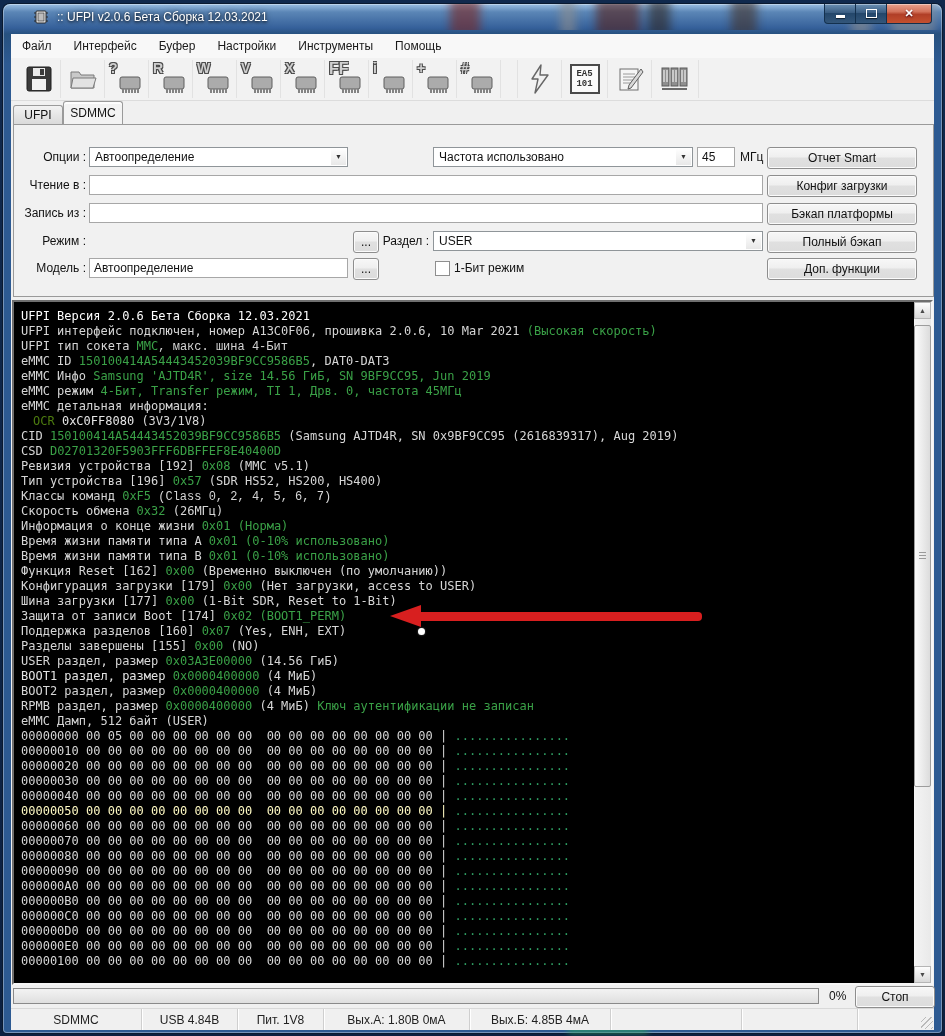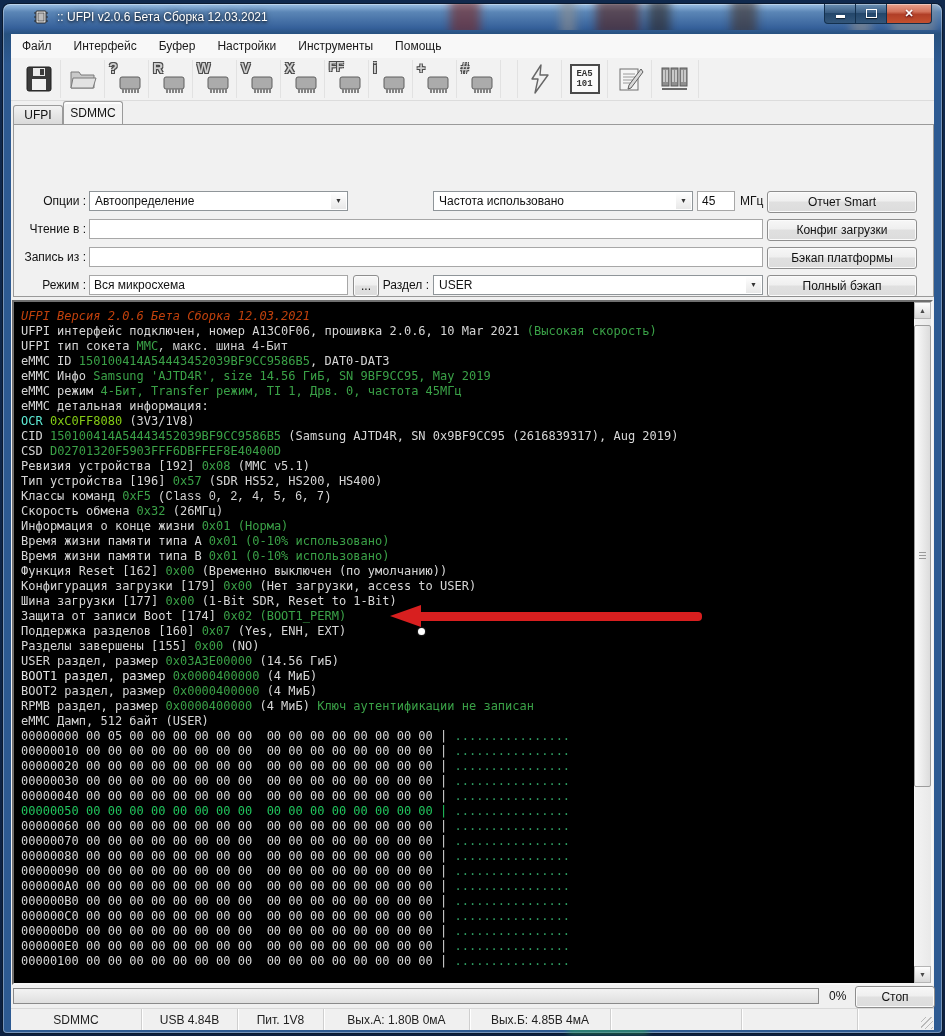--- a/index.html
+++ b/index.html
@@ -43,21 +43,21 @@
   .adapter-box{width:26px;height:26px;border:2px solid #4a4a4a;background:#fafafa;display:flex;flex-direction:column;
     align-items:center;justify-content:center;font-size:9px;font-weight:bold;color:#333;line-height:10px;font-family:"Liberation Mono",monospace;}
   
   .tabstrip{position:absolute;left:0;top:68px;right:0;height:22px;}
   .tab{position:absolute;bottom:0;border:1px solid #9a9a9a;border-bottom:none;border-radius:3px 3px 0 0;
     font-size:12px;display:flex;align-items:center;justify-content:center;color:#111;}
   .tab.inactive{left:2px;width:48px;height:18px;background:linear-gradient(#f2f2f2,#dadada);}
   .tab.active{left:52px;width:58px;height:22px;background:#f3f3f3;z-index:2;box-shadow:inset 0 2px 0 #fdfdfd;}
   .tabpanel{position:absolute;left:2px;top:90px;width:919px;height:171px;border:1px solid #9a9a9a;background:#f1f1f1;}
   
-  .frow{position:absolute;height:34px;font-size:12px;color:#111;margin-top:44px;}
+  .frow{position:absolute;height:34px;font-size:12px;color:#111;}
   .flabel{position:absolute;width:72px;left:0;text-align:right;line-height:20px;}
   .tbox{position:absolute;height:18px;background:#fff;border:1px solid #a7a7a7;font-size:12px;line-height:18px;padding:0 4px;color:#111;}
   .combo{position:absolute;height:18px;background:#fff;border:1px solid #8f9599;font-size:12px;line-height:18px;color:#111;}
   .combo .cval{position:absolute;left:5px;top:0;}
   .combo .carrow{position:absolute;right:1px;top:1px;bottom:1px;width:15px;display:flex;align-items:center;justify-content:center;
     color:#333;font-size:7px;background:linear-gradient(#fefefe,#e8e8e8);}
   .btn{position:absolute;height:20px;border:1px solid #8e8e8e;border-radius:3px;font-size:12px;color:#111;
     background:linear-gradient(#f7f7f7,#efefef 45%,#e0e0e0 50%,#dcdcdc);display:flex;align-items:center;justify-content:center;
     box-shadow:inset 0 0 0 1px #fbfbfb;}
   .dots-btn{width:24px;}
@@ -231,21 +231,21 @@
                 <rect x="4" y="14" width="2" height="4"></rect>
                 <rect x="7" y="14" width="2" height="4"></rect>
                 <rect x="10" y="14" width="2" height="4"></rect>
                 <rect x="13" y="14" width="2" height="4"></rect>
                 <rect x="16" y="14" width="2" height="4"></rect>
                 <rect x="19" y="14" width="2" height="4"></rect>
               </g>
             </svg>
         </div>
         <div class="tool-cell">
-          <span class="chip-letter" style="font-size:12px;">FF</span>
+          <span class="chip-letter" style="font-size:16px;">FF</span>
           <svg class="chip-body" width="26" height="20" viewBox="0 0 26 20">
               <rect x="2" y="2" width="20" height="12" rx="2" fill="#ababab" stroke="#5e5e5e"></rect>
               <g fill="#838383">
                 <rect x="4" y="14" width="2" height="4"></rect>
                 <rect x="7" y="14" width="2" height="4"></rect>
                 <rect x="10" y="14" width="2" height="4"></rect>
                 <rect x="13" y="14" width="2" height="4"></rect>
                 <rect x="16" y="14" width="2" height="4"></rect>
                 <rect x="19" y="14" width="2" height="4"></rect>
               </g>
@@ -368,21 +368,20 @@
         </div>
 
         <div class="frow" style="left:0;top:78px;right:0;">
           <span class="flabel">Запись из :</span>
           <div class="tbox" style="left:75px;width:664px;"></div>
           <div class="btn" style="left:753px;width:148px;top:0;">Бэкап платформы</div>
         </div>
 
         <div class="frow" style="left:0;top:106px;right:0;">
           <span class="flabel">Режим :</span>
-          <div class="tbox" style="left:75px;width:249px;">Вся микросхема</div>
           <div class="btn dots-btn" style="left:339px;top:0;">...</div>
           <span class="cbl" style="left:343px;width:72px;text-align:right;left:343px;">Раздел :</span>
           <div class="combo" style="left:419px;width:328px;">
             <span class="cval">USER</span>
             <span class="carrow">▼</span>
           </div>
           <div class="btn" style="left:753px;width:148px;top:0;">Полный бэкап</div>
         </div>
 
         <div class="frow" style="left:0;top:133px;right:0;">
@@ -390,28 +389,28 @@
           <div class="tbox" style="left:75px;width:249px;">Автоопределение</div>
           <div class="btn dots-btn" style="left:339px;top:0;">...</div>
           <span class="cbox" style="left:421px;"></span>
           <span class="cbl" style="left:440px;">1-Бит режим</span>
           <div class="btn" style="left:753px;width:148px;top:0;">Доп. функции</div>
         </div>
       </div>
 
       <div class="term-wrap">
         <div class="term-log" id="terminal-log">
-            <div class="tline"><span style="color: #c2410c; font-style: italic;">UFPI Версия 2.0.6 Бета Сборка 12.03.2021</span></div>
+            <div class="tline"><span style="color: #ffffff;">UFPI Версия 2.0.6 Бета Сборка 12.03.2021</span></div>
             <div class="tline"><span style="color: rgb(214, 214, 214);">UFPI интерфейс подключен, номер A13C0F06, прошивка 2.0.6, 10 Mar 2021 </span><span style="color: rgb(58, 161, 71);">(Высокая скорость)</span></div>
             <div class="tline"><span style="color: rgb(214, 214, 214);">UFPI тип сокета </span><span style="color: rgb(58, 161, 71);">MMC</span><span style="color: rgb(214, 214, 214); font-family: Liberation Mono, monospace;">, макс. шина 4-Бит</span></div>
             <div class="tline"><span style="color: rgb(214, 214, 214);">eMMC ID </span><span style="color: rgb(58, 161, 71);">150100414A54443452039BF9CC9586B5</span><span style="color: rgb(214, 214, 214);">, DAT0-DAT3</span></div>
-            <div class="tline"><span style="color: rgb(214, 214, 214);">eMMC Инфо </span><span style="color: rgb(58, 161, 71);">Samsung 'AJTD4R', size 14.56 ГиБ, SN 9BF9CC95, May 2019</span></div>
+            <div class="tline"><span style="color: rgb(214, 214, 214);">eMMC Инфо </span><span style="color: rgb(58, 161, 71);">Samsung 'AJTD4R', size 14.56 ГиБ, SN 9BF9CC95, Jun 2019</span></div>
             <div class="tline"><span style="color: rgb(214, 214, 214);">eMMC режим </span><span style="color: rgb(58, 161, 71);">4-Бит, Transfer режим, TI 1, Дрв. 0, частота 45МГц</span></div>
             <div class="tline"><span style="color: rgb(214, 214, 214);">eMMC детальная информация:</span></div>
-            <div class="tline"><span style="color: #5eead4;">OCR </span><span style="color: #84cc16; text-align: right;">0xC0FF8080</span><span style="color: rgb(214, 214, 214);"> (3V3/1V8)</span></div>
+            <div class="tline"><span style="color: #4d7c0f; margin-left: 12px;">OCR </span><span style="color: #e5e5e5; text-align: right;">0xC0FF8080</span><span style="color: rgb(214, 214, 214);"> (3V3/1V8)</span></div>
             <div class="tline"><span style="color: rgb(214, 214, 214);">CID </span><span style="color: rgb(58, 161, 71);">150100414A54443452039BF9CC9586B5</span><span style="color: rgb(214, 214, 214);"> (Samsung AJTD4R, SN 0x9BF9CC95 (2616839317), Aug 2019)</span></div>
             <div class="tline"><span style="color: rgb(214, 214, 214);">CSD </span><span style="color: rgb(58, 161, 71);">D02701320F5903FFF6DBFFEF8E40400D</span></div>
             <div class="tline"><span style="color: rgb(214, 214, 214);">Ревизия устройства [192] </span><span style="color: rgb(58, 161, 71);">0x08</span><span style="color: rgb(214, 214, 214);"> (MMC v5.1)</span></div>
             <div class="tline"><span style="color: rgb(214, 214, 214);">Тип устройства [196] </span><span style="color: rgb(58, 161, 71);">0x57</span><span style="color: rgb(214, 214, 214);"> (SDR HS52, HS200, HS400)</span></div>
             <div class="tline"><span style="color: rgb(214, 214, 214);">Классы команд </span><span style="color: rgb(58, 161, 71);">0xF5</span><span style="color: rgb(214, 214, 214); font-family: Liberation Mono, monospace;"> (Class 0, 2, 4, 5, 6, 7)</span></div>
             <div class="tline"><span style="color: rgb(214, 214, 214);">Скорость обмена </span><span style="color: rgb(58, 161, 71);">0x32</span><span style="color: rgb(214, 214, 214);"> (26МГц)</span></div>
             <div class="tline"><span style="color: rgb(214, 214, 214);">Информация о конце жизни </span><span style="color: rgb(58, 161, 71);">0x01</span><span style="color: rgb(214, 214, 214);"> </span><span style="color: rgb(58, 161, 71);">(Норма)</span></div>
             <div class="tline"><span style="color: rgb(214, 214, 214);">Время жизни памяти типа A </span><span style="color: rgb(58, 161, 71);">0x01</span><span style="color: rgb(214, 214, 214);"> </span><span style="color: rgb(58, 161, 71);">(0-10% использовано)</span></div>
             <div class="tline"><span style="color: rgb(214, 214, 214);">Время жизни памяти типа B </span><span style="color: rgb(58, 161, 71);">0x01</span><span style="color: rgb(214, 214, 214);"> </span><span style="color: rgb(58, 161, 71);">(0-10% использовано)</span></div>
             <div class="tline"><span style="color: rgb(214, 214, 214);">Функция Reset [162] </span><span style="color: rgb(58, 161, 71);">0x00</span><span style="color: rgb(214, 214, 214);"> (Временно выключен (по умолчанию))</span></div>
@@ -423,21 +422,21 @@
             <div class="tline"><span style="color: rgb(214, 214, 214);">USER раздел, размер </span><span style="color: rgb(58, 161, 71);">0x03A3E00000</span><span style="color: rgb(214, 214, 214);"> (14.56 ГиБ)</span></div>
             <div class="tline"><span style="color: #e5e5e5;">BOOT1 раздел, размер </span><span style="color: rgb(58, 161, 71);">0x0000400000</span><span style="color: rgb(214, 214, 214);"> (4 МиБ)</span></div>
             <div class="tline"><span style="color: rgb(214, 214, 214);">BOOT2 раздел, размер </span><span style="color: rgb(58, 161, 71);">0x0000400000</span><span style="color: rgb(214, 214, 214);"> (4 МиБ)</span></div>
             <div class="tline"><span style="color: rgb(214, 214, 214);">RPMB раздел, размер </span><span style="color: rgb(58, 161, 71);">0x0000400000</span><span style="color: rgb(214, 214, 214);"> (4 МиБ) </span><span style="color: rgb(58, 161, 71);">Ключ аутентификации не записан</span></div>
             <div class="tline"><span style="color: rgb(214, 214, 214);">eMMC Дамп, 512 байт (USER)</span></div>
             <div class="tline"><span style="color: rgb(214, 214, 214);">00000000 00 05 00 00 00 00 00 00  00 00 00 00 00 00 00 00 | </span><span style="color: rgb(47, 158, 99);">................</span></div>
             <div class="tline"><span style="color: rgb(214, 214, 214);">00000010 00 00 00 00 00 00 00 00  00 00 00 00 00 00 00 00 | </span><span style="color: rgb(47, 158, 99);">................</span></div>
             <div class="tline"><span style="color: rgb(214, 214, 214);">00000020 00 00 00 00 00 00 00 00  00 00 00 00 00 00 00 00 | </span><span style="color: rgb(47, 158, 99);">................</span></div>
             <div class="tline"><span style="color: rgb(214, 214, 214);">00000030 00 00 00 00 00 00 00 00  00 00 00 00 00 00 00 00 | </span><span style="color: rgb(47, 158, 99);">................</span></div>
             <div class="tline"><span style="color: rgb(214, 214, 214);">00000040 00 00 00 00 00 00 00 00  00 00 00 00 00 00 00 00 | </span><span style="color: rgb(47, 158, 99);">................</span></div>
-            <div class="tline"><span style="color: #22c55e; margin-top: 39px;">00000050 00 00 00 00 00 00 00 00  00 00 00 00 00 00 00 00 | </span><span style="color: rgb(47, 158, 99);">................</span></div>
+            <div class="tline"><span style="color: #fef9c3; margin-top: 39px;">00000050 00 00 00 00 00 00 00 00  00 00 00 00 00 00 00 00 | </span><span style="color: rgb(47, 158, 99);">................</span></div>
             <div class="tline"><span style="color: rgb(214, 214, 214);">00000060 00 00 00 00 00 00 00 00  00 00 00 00 00 00 00 00 | </span><span style="color: rgb(47, 158, 99);">................</span></div>
             <div class="tline"><span style="color: rgb(214, 214, 214);">00000070 00 00 00 00 00 00 00 00  00 00 00 00 00 00 00 00 | </span><span style="color: rgb(47, 158, 99);">................</span></div>
             <div class="tline"><span style="color: rgb(214, 214, 214);">00000080 00 00 00 00 00 00 00 00  00 00 00 00 00 00 00 00 | </span><span style="color: rgb(47, 158, 99);">................</span></div>
             <div class="tline"><span style="color: rgb(214, 214, 214);">00000090 00 00 00 00 00 00 00 00  00 00 00 00 00 00 00 00 | </span><span style="color: rgb(47, 158, 99);">................</span></div>
             <div class="tline"><span style="color: rgb(214, 214, 214);">000000A0 00 00 00 00 00 00 00 00  00 00 00 00 00 00 00 00 | </span><span style="color: rgb(47, 158, 99);">................</span></div>
             <div class="tline"><span style="color: rgb(214, 214, 214); margin-top: 48px;">000000B0 00 00 00 00 00 00 00 00  00 00 00 00 00 00 00 00 | </span><span style="color: rgb(47, 158, 99);">................</span></div>
             <div class="tline"><span style="color: rgb(214, 214, 214);">000000C0 00 00 00 00 00 00 00 00  00 00 00 00 00 00 00 00 | </span><span style="color: rgb(47, 158, 99);">................</span></div>
             <div class="tline"><span style="color: rgb(214, 214, 214);">000000D0 00 00 00 00 00 00 00 00  00 00 00 00 00 00 00 00 | </span><span style="color: rgb(47, 158, 99);">................</span></div>
             <div class="tline"><span style="color: rgb(214, 214, 214);">000000E0 00 00 00 00 00 00 00 00  00 00 00 00 00 00 00 00 | </span><span style="color: rgb(47, 158, 99);">................</span></div>
             <div class="tline"><span style="color: rgb(214, 214, 214);">00000100 00 00 00 00 00 00 00 00  00 00 00 00 00 00 00 00 | </span><span style="color: rgb(47, 158, 99);">................</span></div>

